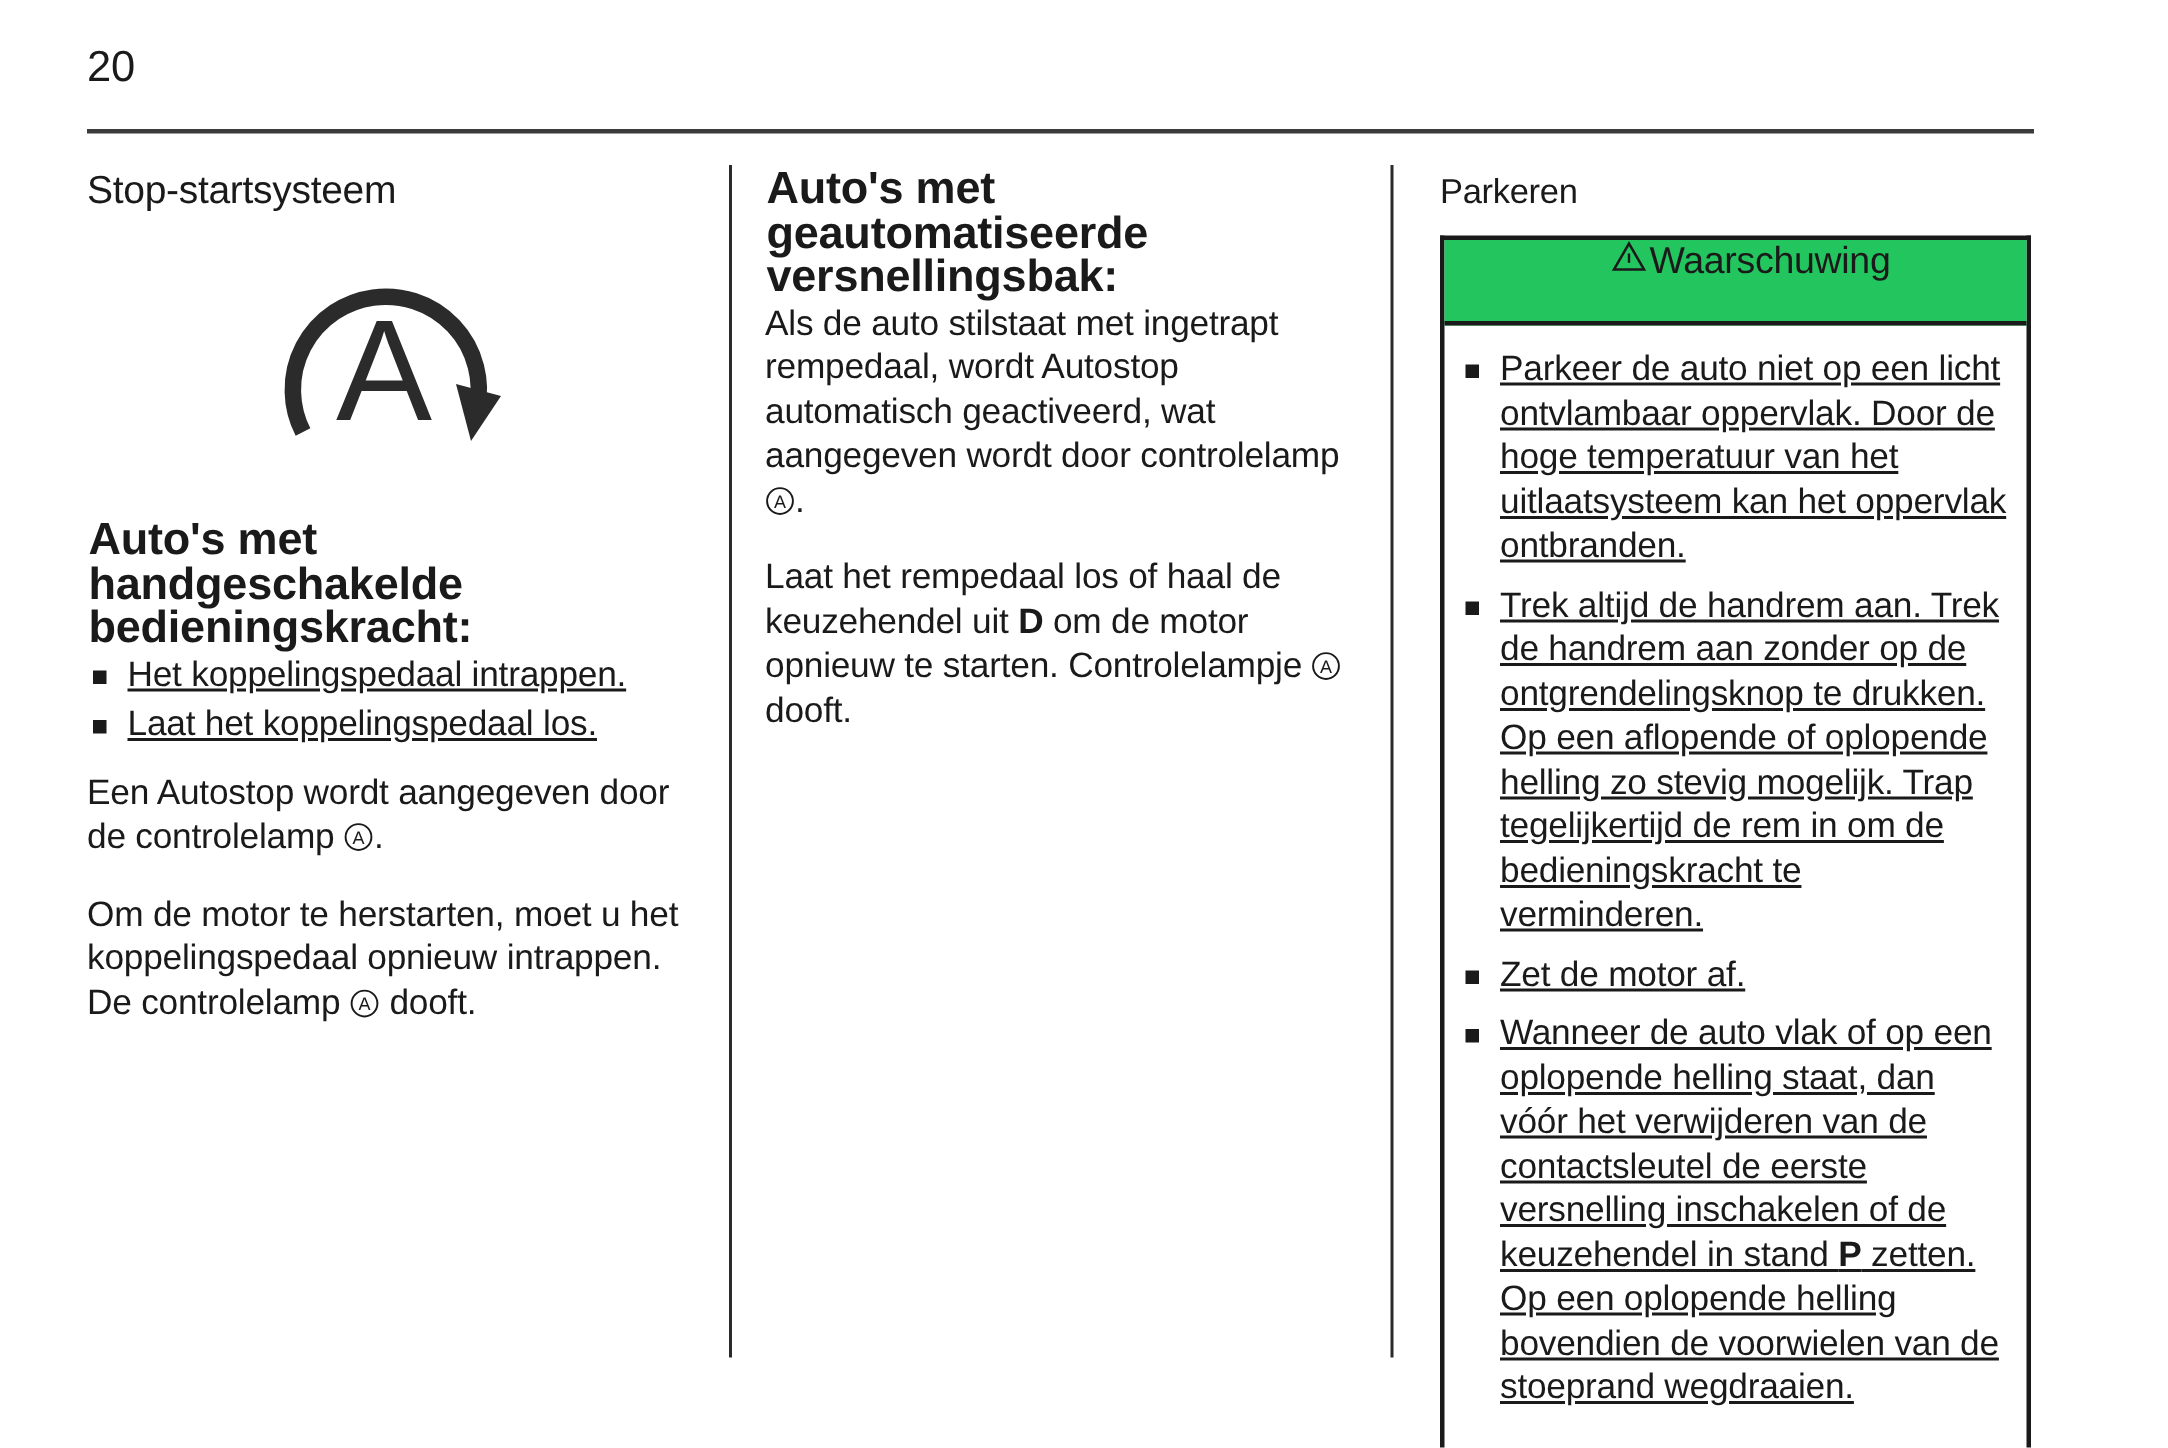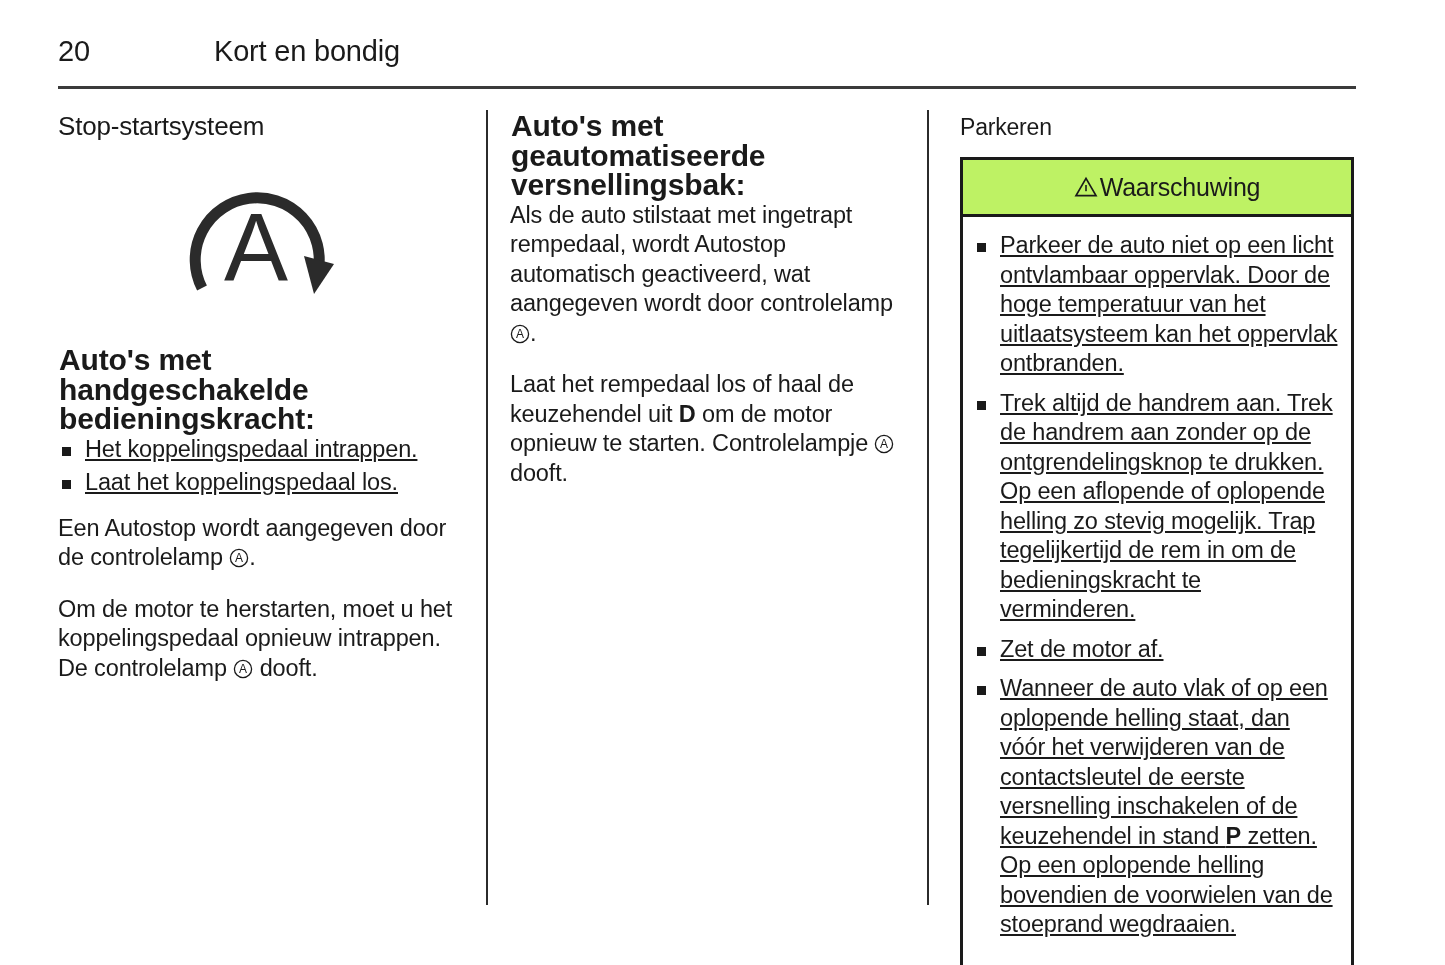--- a/index.html
+++ b/index.html
@@ -24,22 +24,21 @@
   }
 
   
   .runhead {
     position: absolute;
     left: 58px;
     top: 22px;
     width: 1300px;
     height: 46px;
     display: flex;
-    align-items: flex-end;
-    gap: 39px;
+    align-items: center;
   }
   .runhead-page {
     font-size: 29px;
     line-height: 34px;
     letter-spacing: -0.2px;
     width: 117px;
     flex: none;
   }
   .runhead-title {
     font-size: 29px;
@@ -170,25 +169,25 @@
   .warnbox {
     position: relative;
     border-left: 3px solid #1a1a1a;
     border-right: 3px solid #1a1a1a;
     border-top: 3px solid #1a1a1a;
     border-bottom: none;
     width: 394px;
     box-sizing: border-box;
   }
   .warnbox-head {
-    background: #bef264;
+    background: #22c55e;
     border-bottom: 3px solid #1a1a1a;
     height: 54px;
     display: flex;
-    align-items: center;
+    align-items: flex-start;
     justify-content: center;
     gap: 2px;
     padding-left: 20px;
   }
   .warn-tri {
     width: 24px;
     height: 22px;
     display: inline-block;
   }
   .warn-tri svg { display: block; }
@@ -207,21 +206,20 @@
     margin-bottom: 0;
   }
 </style>
 </head>
 <body>
 
 <div class="page">
 
   <div class="runhead">
     <div class="runhead-page">20</div>
-    <div class="runhead-title">Kort en bondig</div>
   </div>
   <div class="runhead-rule"></div>
 
   <div class="columns">
 
     <div class="col-divider divider-1"></div>
     <div class="col-divider divider-2"></div>
 
     <div class="col col-1">
 

